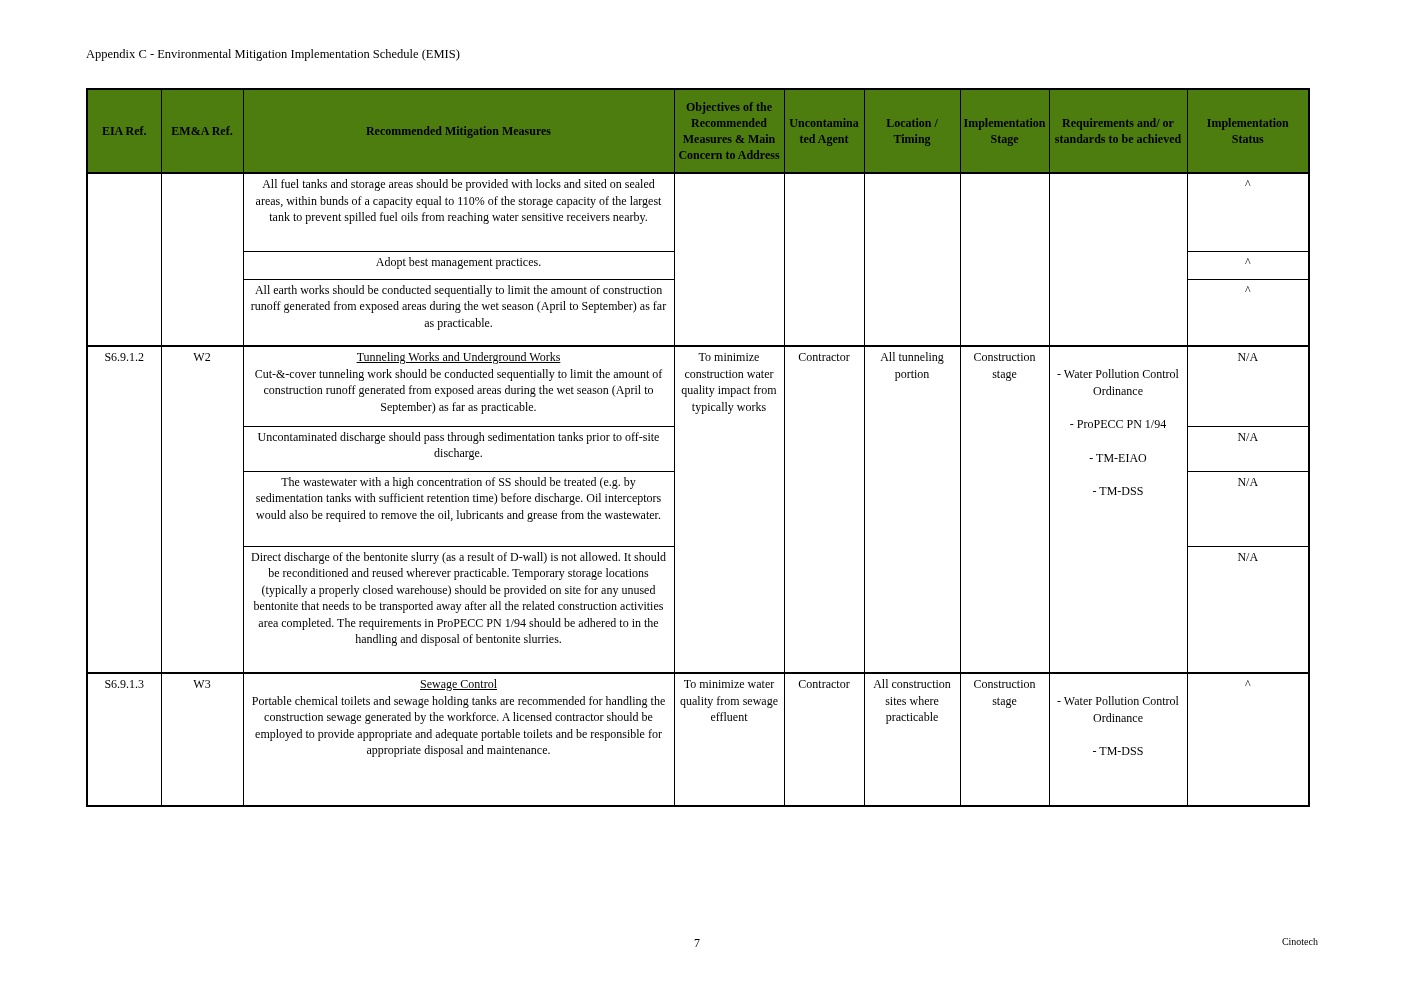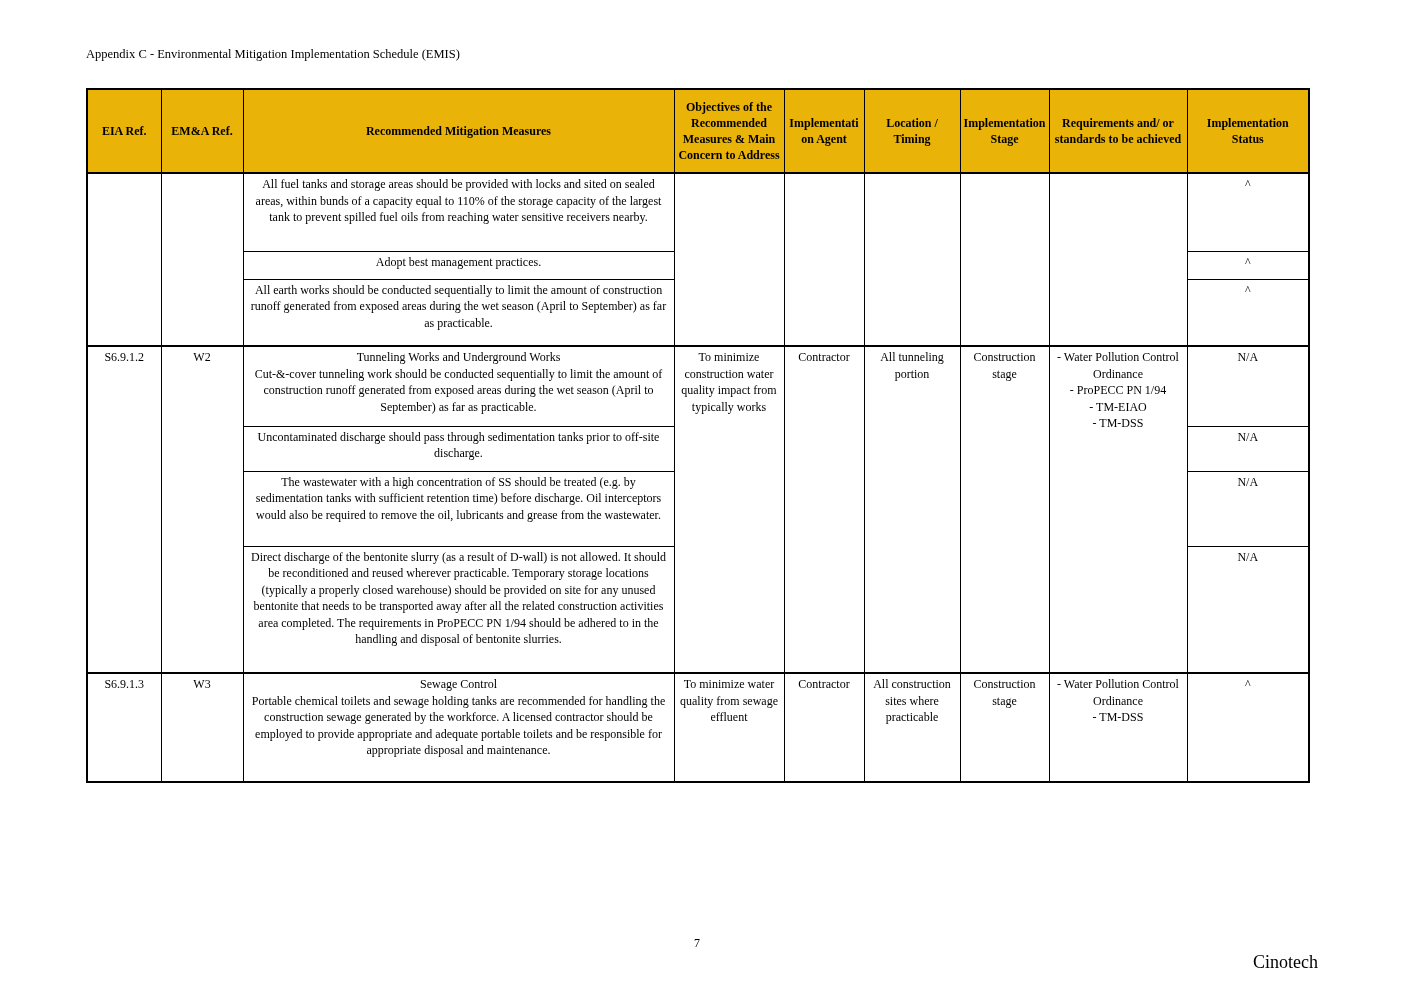--- a/index.html
+++ b/index.html
@@ -16,38 +16,37 @@
     position:absolute; left:86px; top:88px; width:1222px;
     border-collapse:collapse; table-layout:fixed;
     border:2px solid #000;
   }
   .emis th, .emis td {
     border:1px solid #000; font-size:12px; line-height:16.5px;
     vertical-align:top; padding:2px 4px; overflow:hidden;
     overflow-wrap:break-word; word-break:break-word;text-align:center;
   }
   .emis thead th {
-    background:#eab308; font-weight:bold; text-align:center;
+    background:#4d7c0f; font-weight:bold; text-align:center;
     vertical-align:middle; height:84px; padding:2px 3px;
     border-bottom:2px solid #000; line-height:16px;
   }
   tr.section-start td { border-top:2px solid #000; }
   td.center { text-align:center; }
-  .u { }
-  .req-line { display:block; }
+  .u { text-decoration:underline; }
+  .req-line { display:block;margin-top:17px; }
   .status { text-align:center; }
   .caret { font-size:11px; }
   .page-footer-num {
     position:absolute; left:86px; top:936px; width:1222px;
     text-align:center; font-size:12px;
   }
   .page-footer-right {
     position:absolute; top:936px; right:85px;
-    font-size:18px;
-    margin-top:16px;
+    font-size:10px;
   }
 </style>
 </head>
 <body>
 
 <div class="page-title">Appendix C - Environmental Mitigation Implementation Schedule (EMIS)</div>
 
 <table class="emis">
   <colgroup>
     <col style="width:74px">
@@ -59,21 +58,21 @@
     <col style="width:89px">
       <col style="width:138px">
       <col style="width:122px">
   </colgroup>
   <thead>
     <tr>
       <th>EIA Ref.</th>
       <th>EM&amp;A Ref.</th>
       <th>Recommended Mitigation Measures</th>
       <th>Objectives of the Recommended Measures &amp; Main Concern to Address</th>
-      <th>Implementation Agent</th>
+      <th>Uncontaminated Agent</th>
       <th>Location / Timing</th>
       <th>Implementation Stage</th>
       <th>Requirements and/ or standards to be achieved</th>
       <th>Implementation Status</th>
     </tr>
   </thead>
   <tbody>
 
     <tr style="height:78px">
       <td class="center" rowspan="3"></td>
@@ -120,21 +119,21 @@
     </tr>
     <tr style="height:75px">
       <td>The wastewater with a high concentration of SS should be treated (e.g. by sedimentation tanks with sufficient retention time) before discharge.  Oil interceptors would also be required to remove the oil, lubricants and grease from the wastewater.</td>
       <td class="status">N/A</td>
     </tr>
     <tr style="height:127px">
       <td>Direct discharge of the bentonite slurry (as a result of D-wall) is not allowed.  It should be reconditioned and reused wherever practicable.  Temporary storage locations (typically a properly closed warehouse) should be provided on site for any unused bentonite that needs to be transported away after all the related construction activities area completed.  The requirements in ProPECC PN 1/94 should be adhered to in the handling and disposal of bentonite slurries.</td>
       <td class="status">N/A</td>
     </tr>
 
-    <tr class="section-start" style="height:109px">
+    <tr class="section-start" style="height:133px">
       <td class="center">S6.9.1.3</td>
       <td class="center">W3</td>
       <td>
         <span class="u">Sewage Control</span><br>
         <span>Portable chemical toilets and sewage holding tanks are recommended for handling the construction sewage generated by the workforce.  A licensed contractor should be employed to provide appropriate and adequate portable toilets and be responsible for appropriate disposal and maintenance.</span>
       </td>
       <td>To minimize water quality from sewage effluent</td>
       <td class="center">Contractor</td>
       <td class="center">All construction sites where practicable</td>
       <td class="center">Construction stage</td>

